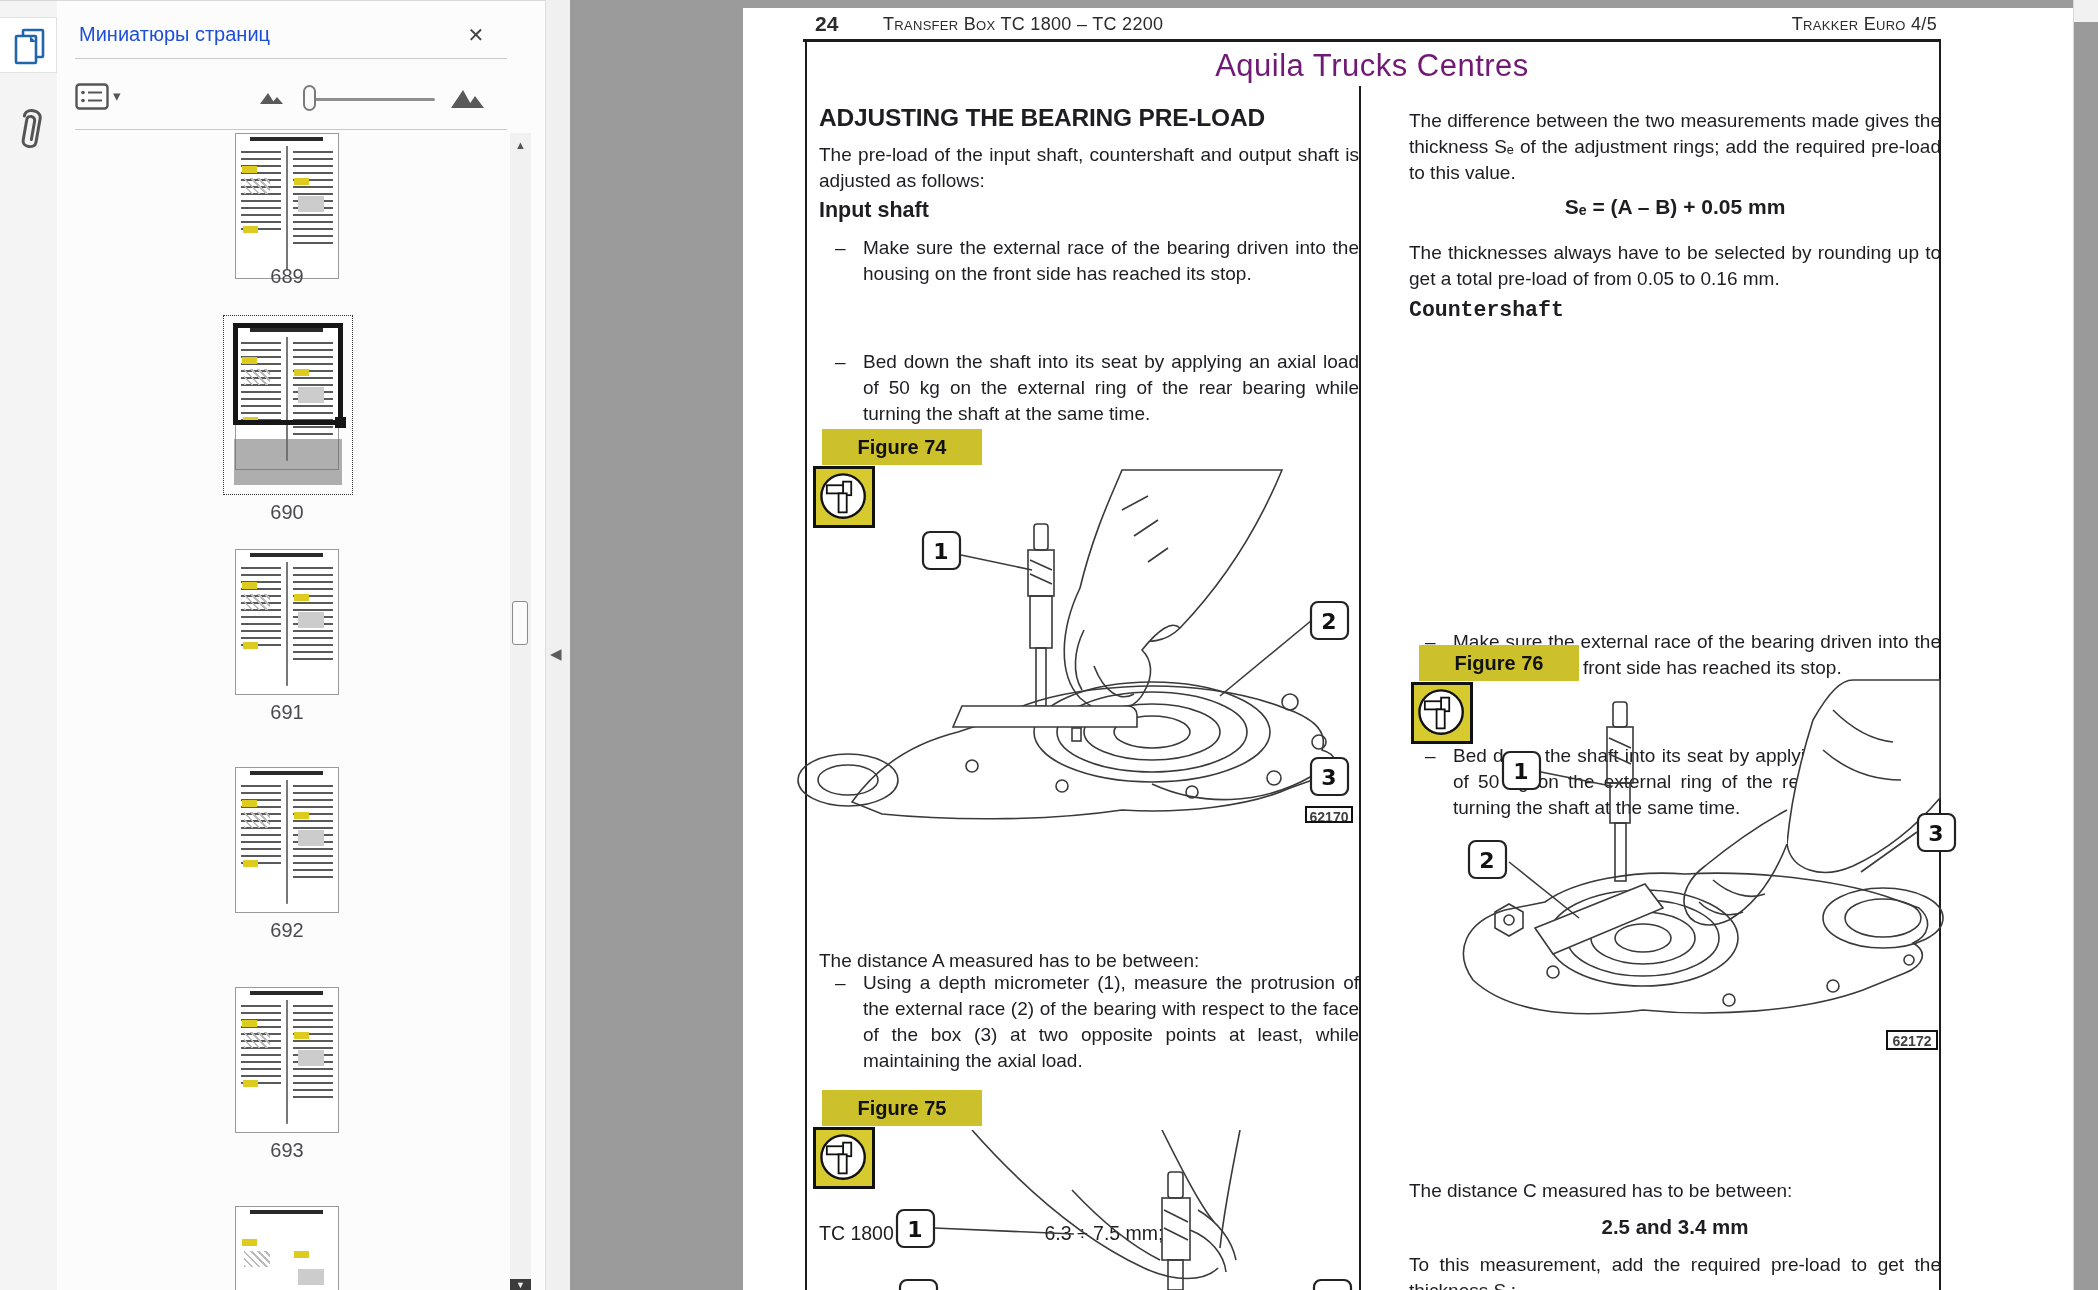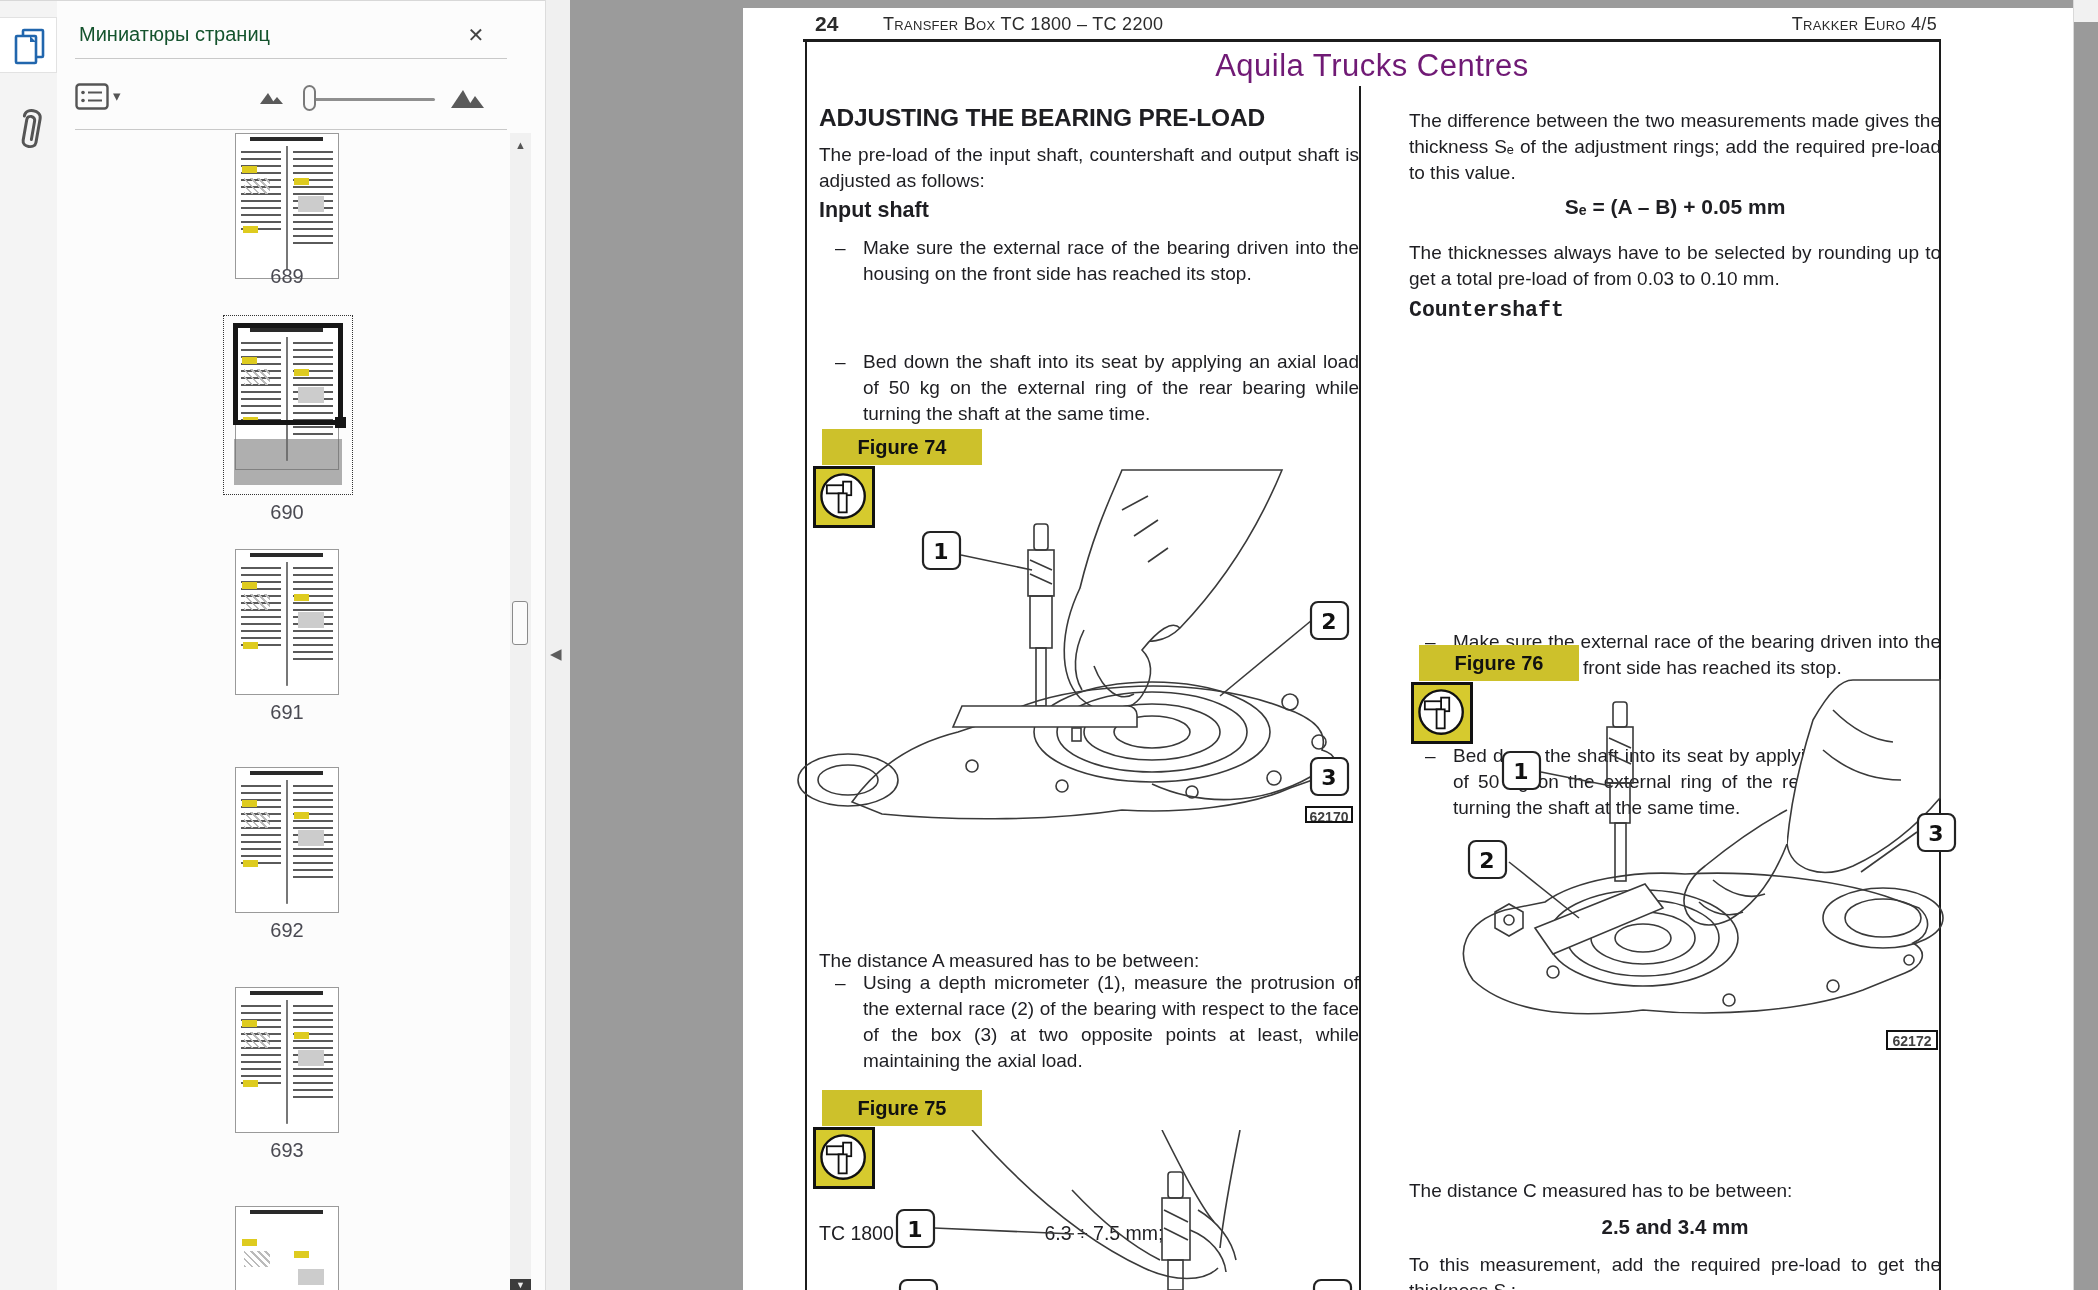--- a/index.html
+++ b/index.html
@@ -9,21 +9,21 @@
 
   
   .nav-rail{position:absolute;left:0;top:0;width:57px;height:1290px;background:#f4f4f4;border-top:1px solid #d8d8d8;}
   .rail-tab{position:absolute;left:0;top:16px;width:57px;height:56px;background:#fff;border:1px solid #e2e2e2;border-left:none;}
   .rail-icon{position:absolute;left:11px;cursor:pointer;}
   .rail-icon.pages{top:26px;}
   .rail-icon.clip{top:102px;transform:rotate(10deg);}
 
   
   .sidebar{position:absolute;left:57px;top:0;width:488px;height:1290px;background:#fcfcfc;border-top:1px solid #d8d8d8;}
-  .sb-title{position:absolute;left:22px;top:22px;font-size:20px;color:#14532d;}
+  .sb-title{position:absolute;left:22px;top:22px;font-size:20px;color:#1d4ed8;}
   .sb-close{position:absolute;left:405px;top:20px;width:28px;height:28px;font-size:20px;color:#444;text-align:center;line-height:28px;cursor:pointer;}
   .sb-div1{position:absolute;left:18px;top:57px;width:432px;height:1px;background:#c9c9c9;}
   .sb-div2{position:absolute;left:18px;top:128px;width:432px;height:1px;background:#c9c9c9;}
   .sb-opt{position:absolute;left:18px;top:82px;width:34px;height:27px;cursor:pointer;}
   .sb-caret{position:absolute;left:56px;top:86px;font-size:15px;color:#555;cursor:pointer;}
   .mount-s{position:absolute;left:203px;top:88px;cursor:pointer;}
   .mount-l{position:absolute;left:394px;top:84px;cursor:pointer;}
   .slider-track{position:absolute;left:250px;top:97px;width:128px;height:3px;background:#8f8f8f;border-radius:2px;cursor:pointer;}
   .slider-thumb{position:absolute;left:246px;top:84px;width:13px;height:26px;background:#fafafa;border:2px solid #7a7a7a;border-radius:7px;cursor:pointer;}
 
@@ -303,21 +303,21 @@
         <rect class="callout" x="75" y="80" width="37" height="37" rx="7"></rect>
         <text class="cnum" x="93" y="107">1</text>
         <rect class="callout" x="78" y="150" width="37" height="37" rx="7"></rect>
         <text class="cnum" x="96" y="177">2</text>
         <rect class="callout" x="492" y="150" width="37" height="37" rx="7"></rect>
         <text class="cnum" x="510" y="177">3</text>
       </svg>
 
       <div class="blk txt" style="left:666px;top:100px;width:532px;">The difference between the two measurements made gives the thickness Sₑ of the adjustment rings; add the required pre-load to this value.</div>
       <div class="blk txt center bold" style="left:666px;top:186px;width:532px;font-size:21px;">Sₑ = (A – B) + 0.05 mm</div>
-      <div class="blk txt" style="left:666px;top:232px;width:532px;">The thicknesses always have to be selected by rounding up to get a total pre-load of from 0.03 to 0.10 mm.</div>
+      <div class="blk txt" style="left:666px;top:232px;width:532px;">The thicknesses always have to be selected by rounding up to get a total pre-load of from 0.05 to 0.16 mm.</div>
       <div class="blk h2" style="left:666px;top:290px;font-family:Liberation Mono, monospace;">Countershaft</div>
       <div class="blk txt bullet" style="left:666px;top:327px;width:532px;">
         <span class="dash">–</span>
         <span>Make sure the external race of the bearing driven into the housing on the front side has reached its stop.</span>
       </div>
       <div class="blk txt bullet" style="left:666px;top:389px;width:532px;">
         <span class="dash">–</span>
         <span>Bed down the shaft into its seat by applying an axial load of 50 kg on the external ring of the rear bearing while turning the shaft at the same time.</span>
       </div>
 

